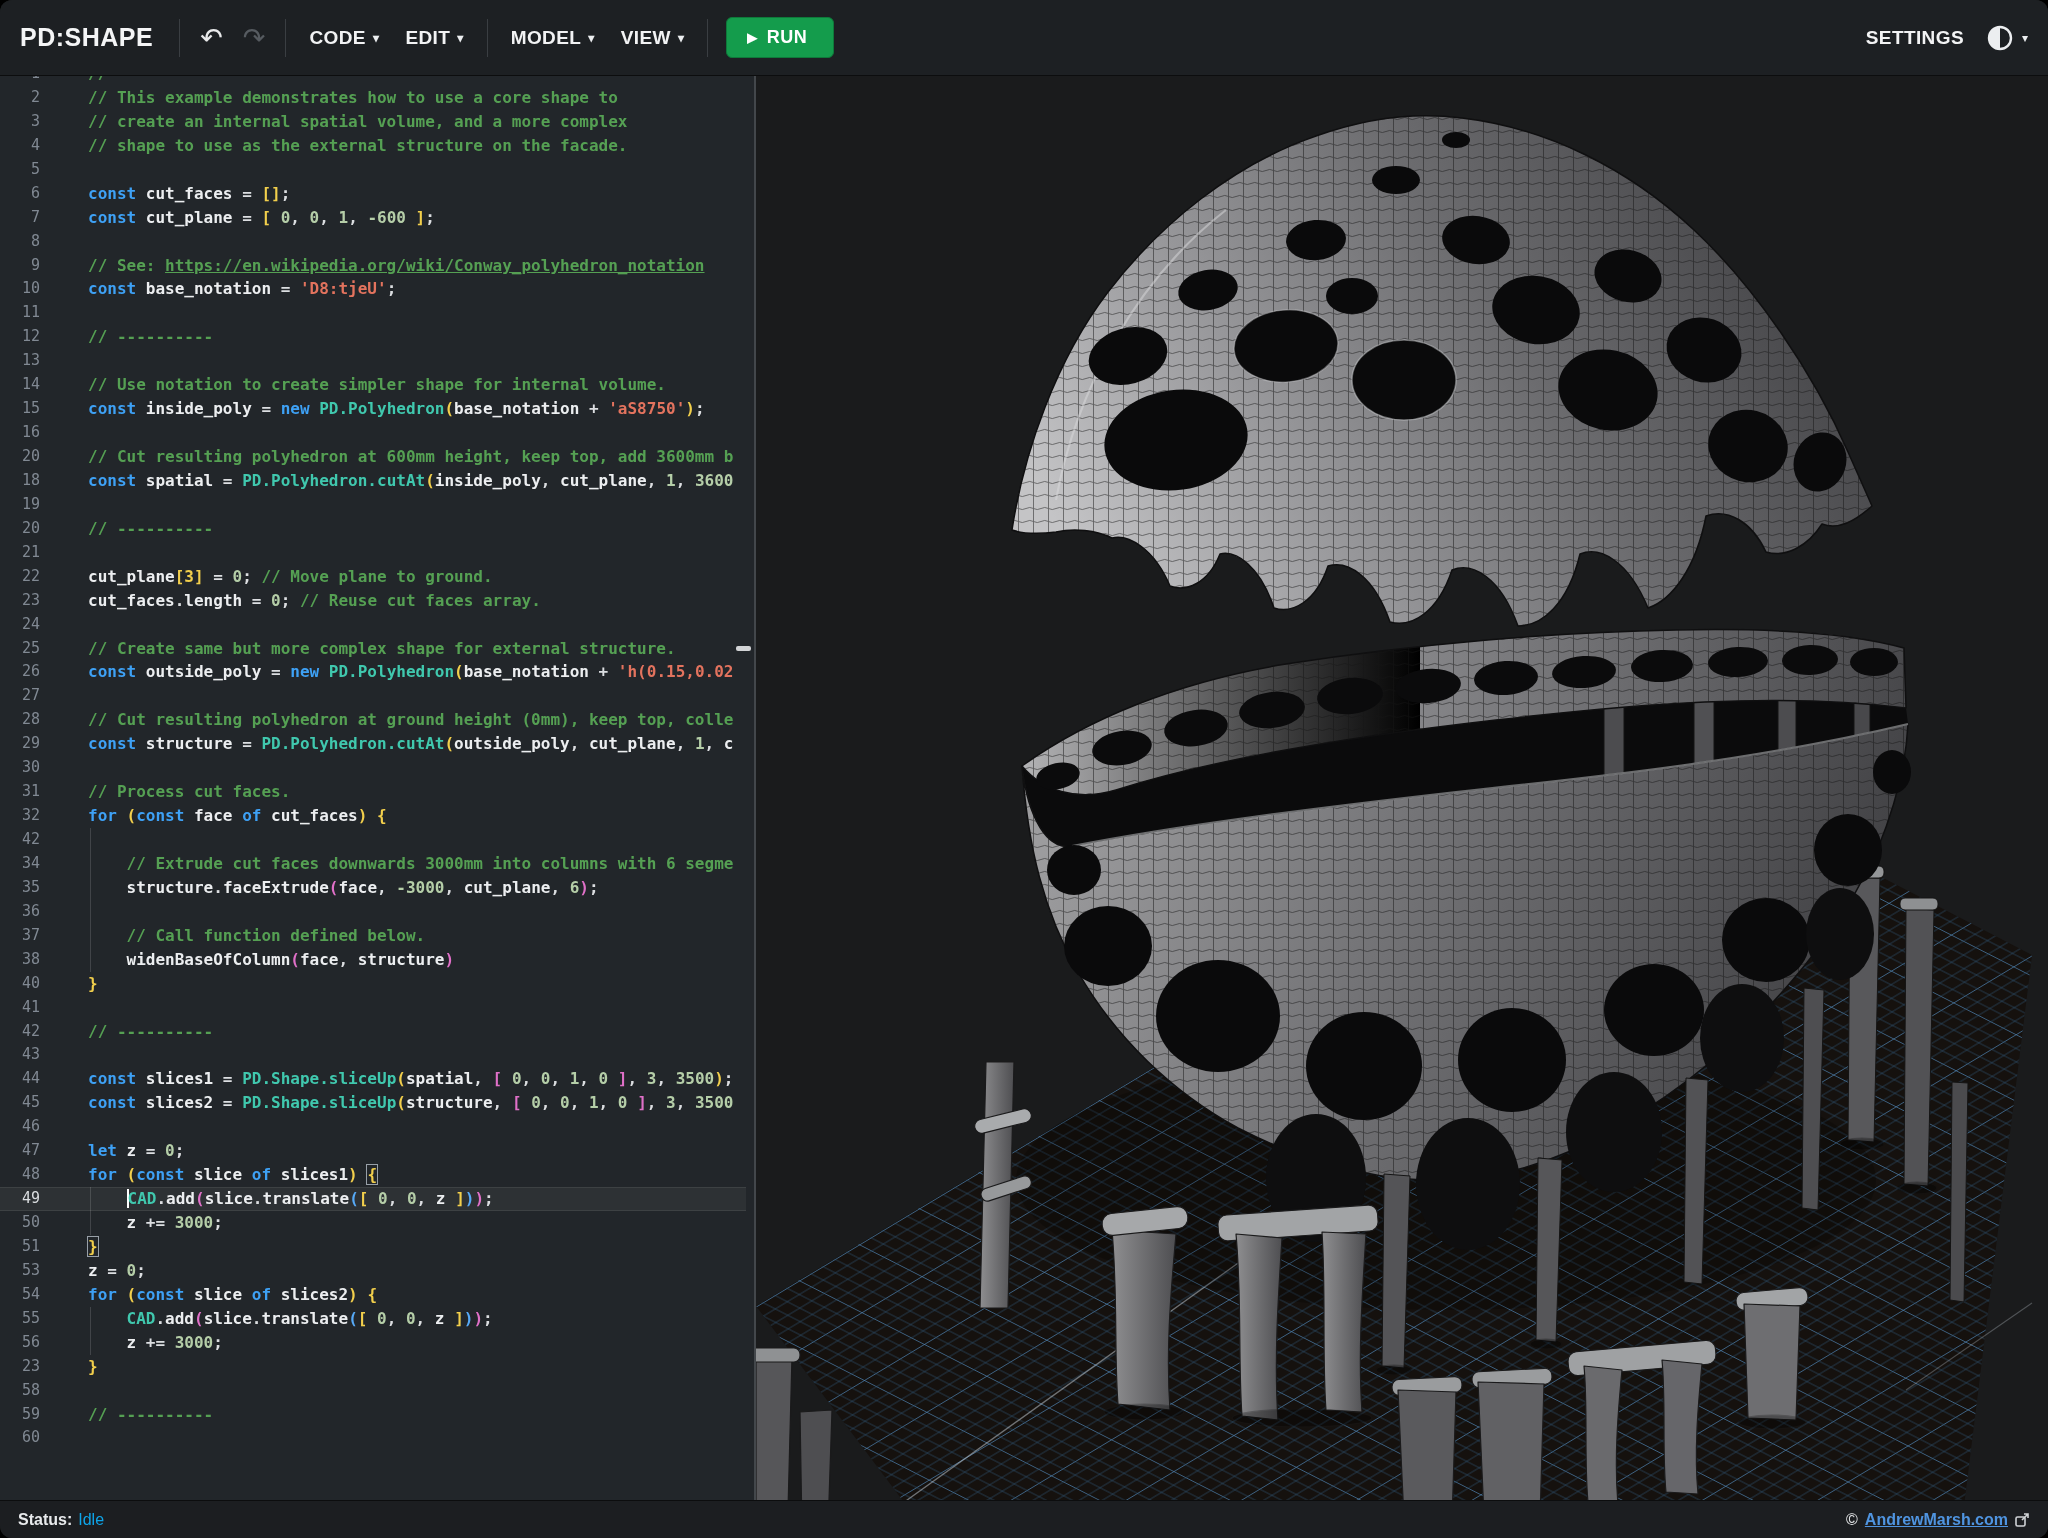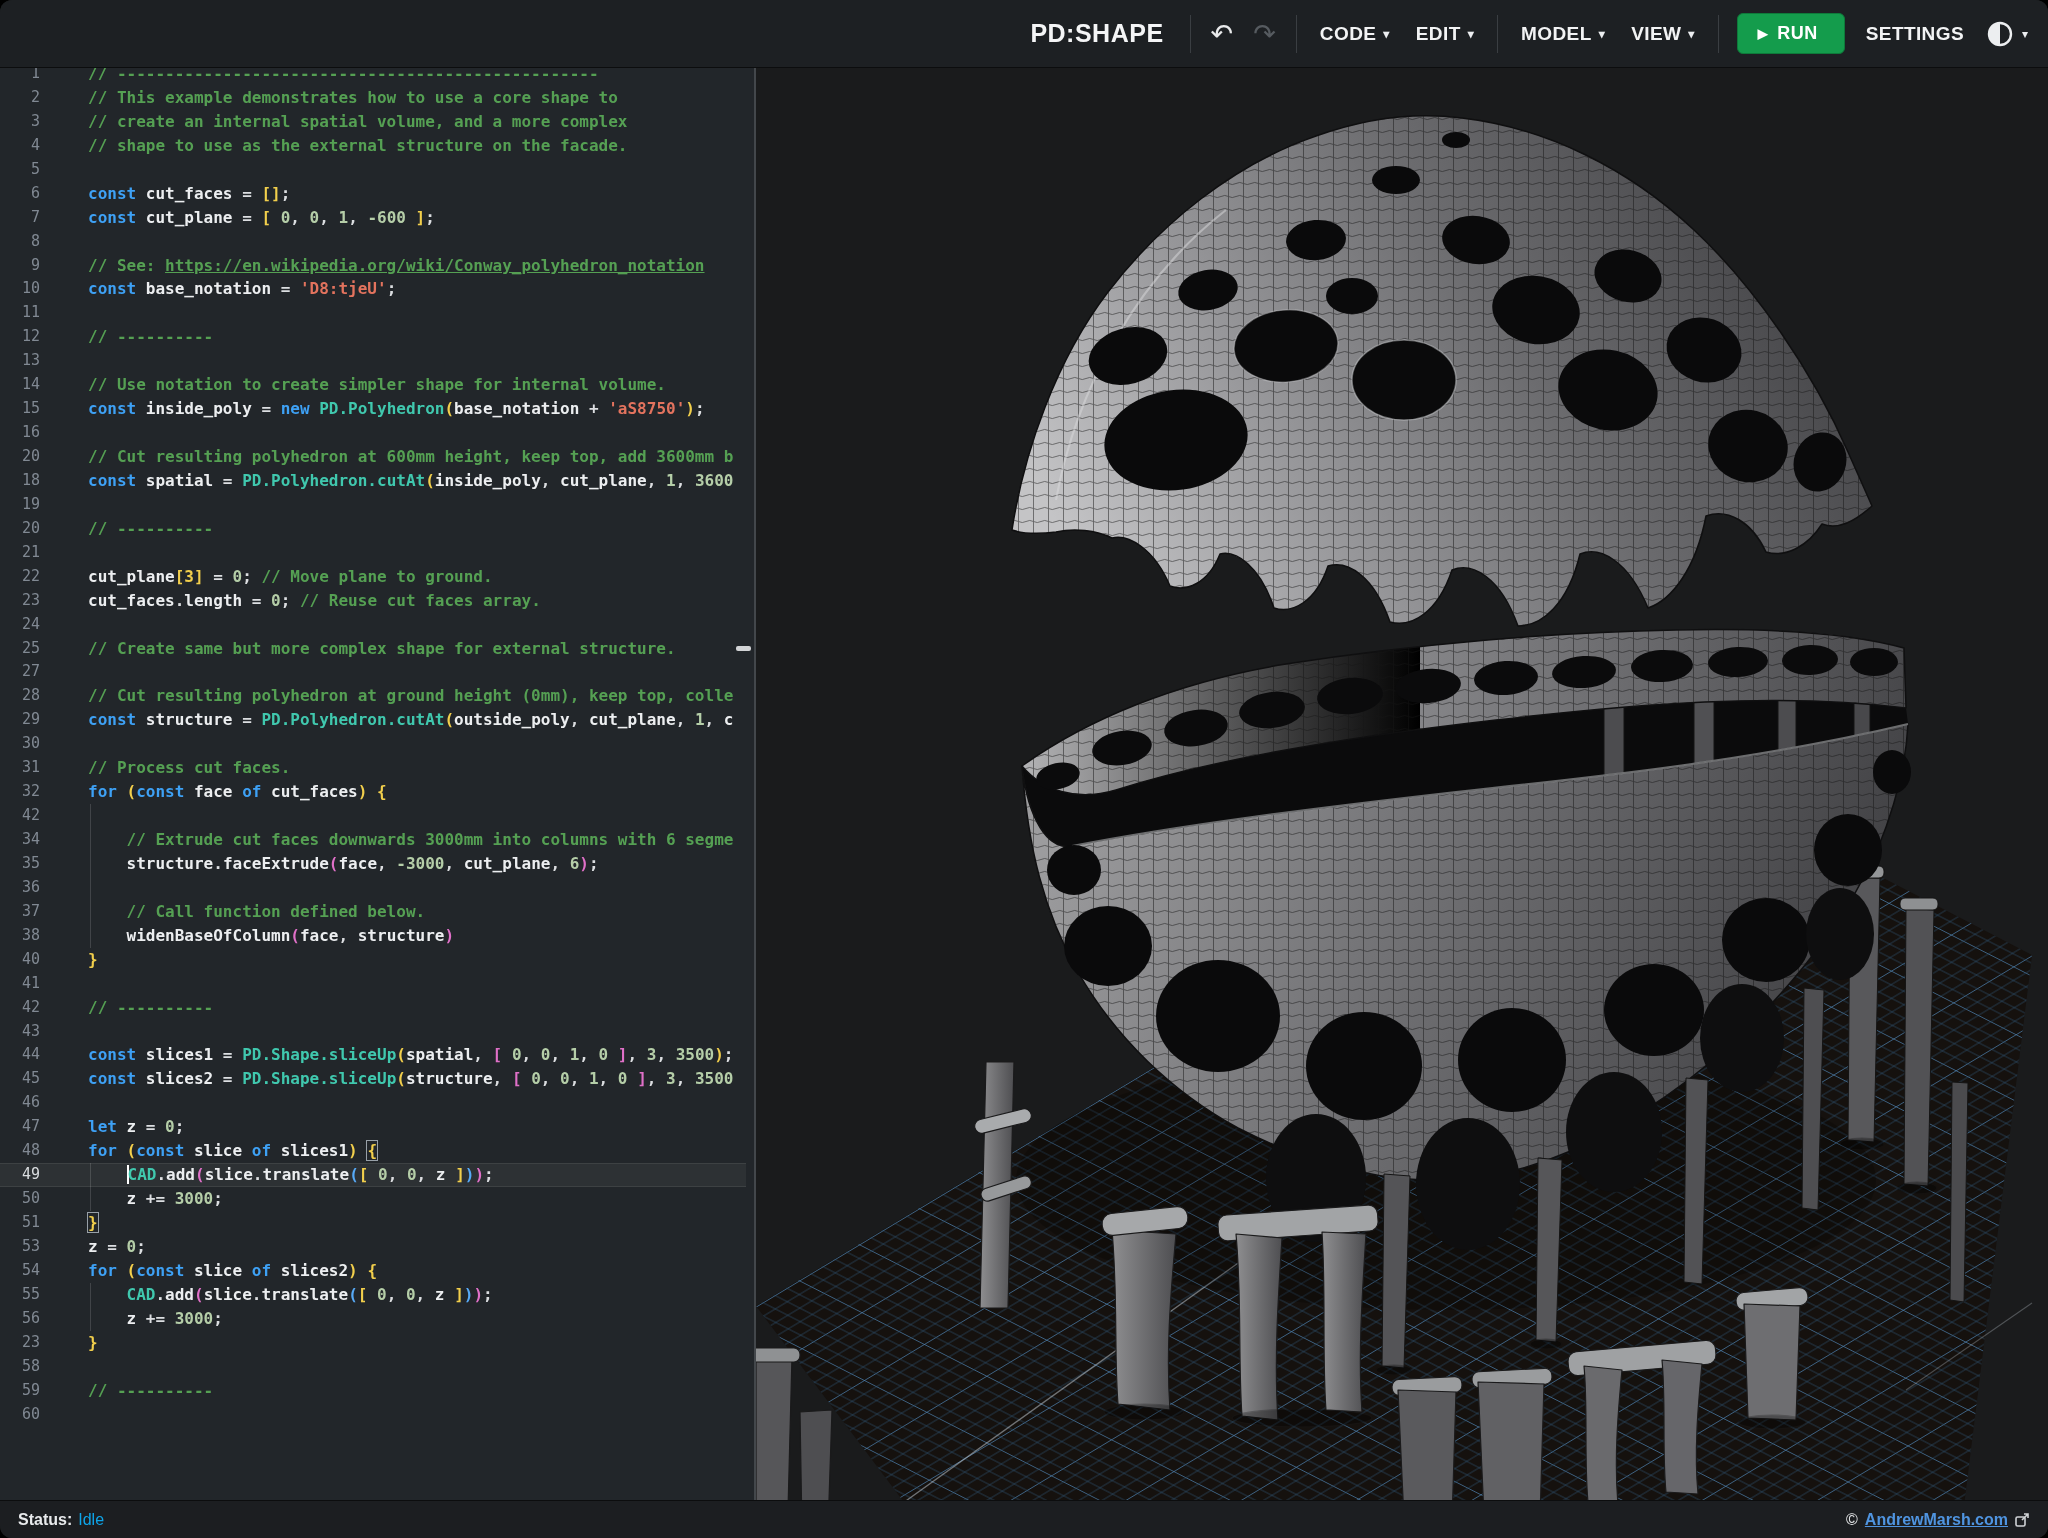--- a/index.html
+++ b/index.html
@@ -1,21 +1,21 @@
 <!DOCTYPE html>
 <html style="--run-color: #149c4c; --link-color: #4f94e0; --grid-major: #4a7ba8; --grid-minor: #2c4f6e;"><head>
 <meta charset="utf-8">
 <style>
   html,body{margin:0;padding:0;background:#000;}
   *{box-sizing:border-box;}
   .app{position:relative;width:2048px;height:1538px;background:#1a1b1c;border-radius:12px;overflow:hidden;
        font-family:"Liberation Sans",sans-serif;}
   
-  .toolbar{position:absolute;left:0;top:0;right:0;height:68px;background:#1d2023;display:flex;
-           align-items:center;justify-content:flex-end;border-bottom:1px solid #0c0d0e;z-index:5;}
+  .toolbar{position:absolute;left:0;top:0;right:0;height:76px;background:#1d2023;display:flex;
+           align-items:center;justify-content:space-between;border-bottom:1px solid #0c0d0e;z-index:5;}
   .tb-left,.tb-right{display:flex;align-items:center;height:100%;}
   .logo{color:#f4f5f6;font-size:25px;font-weight:bold;letter-spacing:.5px;margin:0 16px 0 20px;}
   .sep{width:1px;height:38px;background:#3a3e42;margin:0 10px;}
   .icon-btn{background:none;border:none;color:#e9eaeb;font-size:27px;line-height:1;cursor:pointer;
             padding:4px 10px;font-family:"DejaVu Sans",sans-serif;}
   .icon-btn.disabled{color:#565b60;}
   .menu-btn{background:none;border:none;color:#f2f3f4;font-size:19px;font-weight:bold;cursor:pointer;
             display:flex;align-items:center;padding:8px 13px;letter-spacing:.4px;font-family:"Liberation Sans",sans-serif;}
   .caret{font-size:12px;margin-left:7px;color:#eceef0;}
   .run-btn{background:var(--run-color,#149c4c);border:1px solid #0e7a3a;border-radius:6px;color:#fff;
@@ -125,20 +125,21 @@
           <div class="cl"><span class="ln">16</span><span class="lc"></span></div>
           <div class="cl"><span class="ln">20</span><span class="lc"><span class="t-m">// Cut resulting polyhedron at 600mm height, keep top, add 3600mm b</span></span></div>
           <div class="cl"><span class="ln">18</span><span class="lc"><span class="t-k">const </span><span class="t-v">spatial</span><span class="t-o"> = </span><span class="t-c">PD.Polyhedron.cutAt</span><span class="t-y">(</span><span class="t-v">inside_poly</span><span class="t-o">, </span><span class="t-v">cut_plane</span><span class="t-o">, </span><span class="t-n">1</span><span class="t-o">, </span><span class="t-n">3600</span></span></div>
           <div class="cl"><span class="ln">19</span><span class="lc"></span></div>
           <div class="cl"><span class="ln">20</span><span class="lc"><span class="t-m">// ----------</span></span></div>
           <div class="cl"><span class="ln">21</span><span class="lc"></span></div>
           <div class="cl"><span class="ln">22</span><span class="lc"><span class="t-v">cut_plane</span><span class="t-y">[3]</span><span class="t-o"> = </span><span class="t-n">0</span><span class="t-o">; </span><span class="t-m">// Move plane to ground.</span></span></div>
           <div class="cl"><span class="ln">23</span><span class="lc"><span class="t-v">cut_faces</span><span class="t-o">.</span><span class="t-v">length</span><span class="t-o"> = </span><span class="t-n">0</span><span class="t-o">; </span><span class="t-m">// Reuse cut faces array.</span></span></div>
           <div class="cl"><span class="ln">24</span><span class="lc"></span></div>
           <div class="cl"><span class="ln">25</span><span class="lc"><span class="t-m">// Create same but more complex shape for external structure.</span></span></div>
+          <div class="cl"><span class="ln">26</span><span class="lc"><span class="t-k">const </span><span class="t-v">outside_poly</span><span class="t-o"> = </span><span class="t-k">new </span><span class="t-c">PD.Polyhedron</span><span class="t-y">(</span><span class="t-v">base_notation</span><span class="t-o"> + </span><span class="t-s">'h(0.15,0.02</span></span></div>
           <div class="cl"><span class="ln">27</span><span class="lc"></span></div>
           <div class="cl"><span class="ln">28</span><span class="lc"><span class="t-m">// Cut resulting polyhedron at ground height (0mm), keep top, colle</span></span></div>
           <div class="cl"><span class="ln">29</span><span class="lc"><span class="t-k">const </span><span class="t-v">structure</span><span class="t-o"> = </span><span class="t-c">PD.Polyhedron.cutAt</span><span class="t-y">(</span><span class="t-v">outside_poly</span><span class="t-o">, </span><span class="t-v">cut_plane</span><span class="t-o">, </span><span class="t-n">1</span><span class="t-o">, </span><span class="t-v">c</span></span></div>
           <div class="cl"><span class="ln">30</span><span class="lc"></span></div>
           <div class="cl"><span class="ln">31</span><span class="lc"><span class="t-m">// Process cut faces.</span></span></div>
           <div class="cl"><span class="ln">32</span><span class="lc"><span class="t-k">for </span><span class="t-y">(</span><span class="t-k">const </span><span class="t-v">face </span><span class="t-k">of </span><span class="t-v">cut_faces</span><span class="t-y">) </span><span class="t-y">{</span></span></div>
           <div class="cl"><span class="ln">42</span><span class="lc"><i class="guide"></i></span></div>
           <div class="cl"><span class="ln">34</span><span class="lc"><i class="guide"></i><span class="t-o">    </span><span class="t-m">// Extrude cut faces downwards 3000mm into columns with 6 segme</span></span></div>
           <div class="cl"><span class="ln">35</span><span class="lc"><i class="guide"></i><span class="t-o">    </span><span class="t-v">structure</span><span class="t-o">.</span><span class="t-v">faceExtrude</span><span class="t-pk">(</span><span class="t-v">face</span><span class="t-o">, </span><span class="t-n">-3000</span><span class="t-o">, </span><span class="t-v">cut_plane</span><span class="t-o">, </span><span class="t-n">6</span><span class="t-pk">)</span><span class="t-o">;</span></span></div>
           <div class="cl"><span class="ln">36</span><span class="lc"><i class="guide"></i></span></div>

